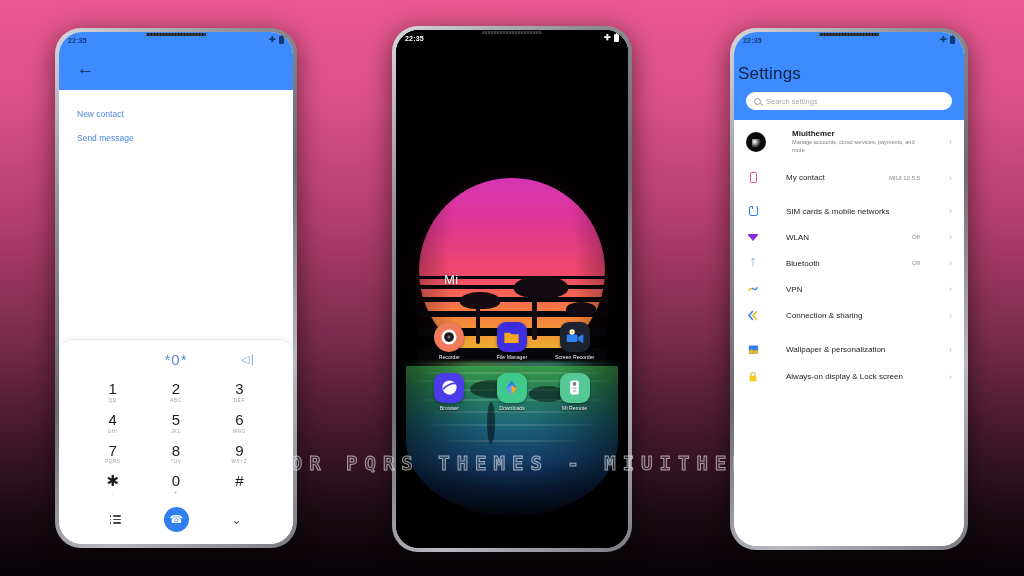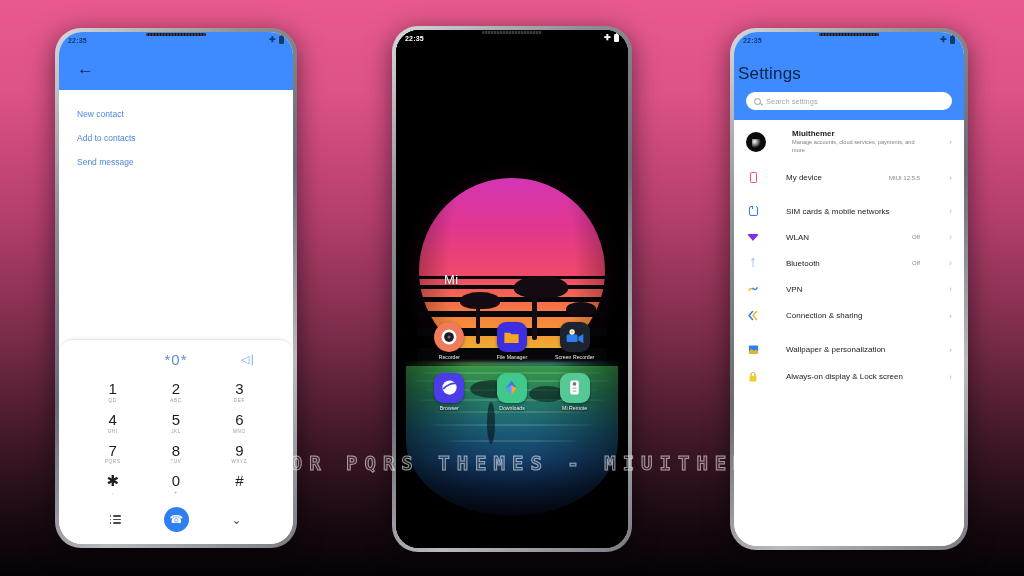--- a/index.html
+++ b/index.html
@@ -162,21 +162,20 @@
             <span class="ic-batt"></span>
           </span>
         </div>
         <div class="dial-back">
           <span>←</span>
         </div>
       </div>
 
       <div class="dial-suggestions">
         <div class="sugg">New contact</div>
-        <div class="sugg">Add to contacts</div>
         <div class="sugg">Send message</div>
       </div>
 
       <div class="dial-gap"></div>
 
       <div class="keypad">
         <div class="dial-entry">
           <span class="dial-number">*0*</span>
           <span class="dial-del">◁∣</span>
         </div>
@@ -389,21 +388,21 @@
             <div class="row-title">Miuithemer</div>
             <div class="row-sub">Manage accounts, cloud services, payments, and more</div>
           </div>
           <span class="chev">›</span>
         </div>
 
         <div class="row">
           <span class="ricon">
               <span class="sq-dev"></span>
             </span>
-          <div class="row-title reg" style="flex:1">My device</div>
+          <div class="row-title reg" style="flex:1">My contact</div>
           <span class="row-val">MIUI 12.5.5</span>
           <span class="chev">›</span>
         </div>
 
         <div class="sep"></div>
 
         <div class="row">
           <span class="ricon">
               <span class="sq-sim"></span>
             </span>

